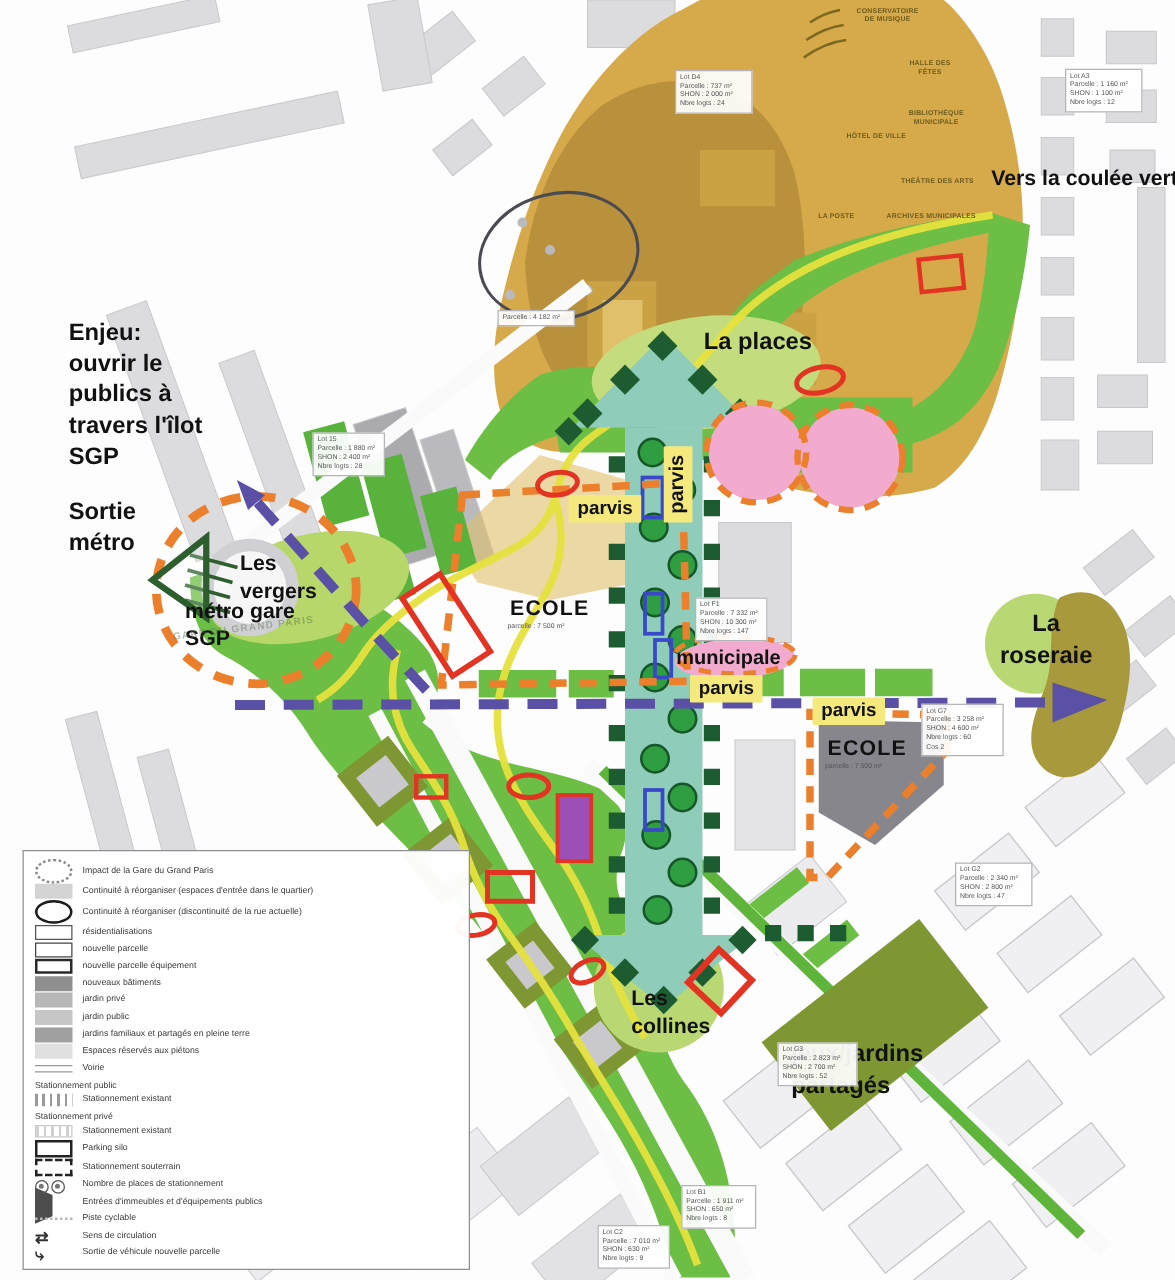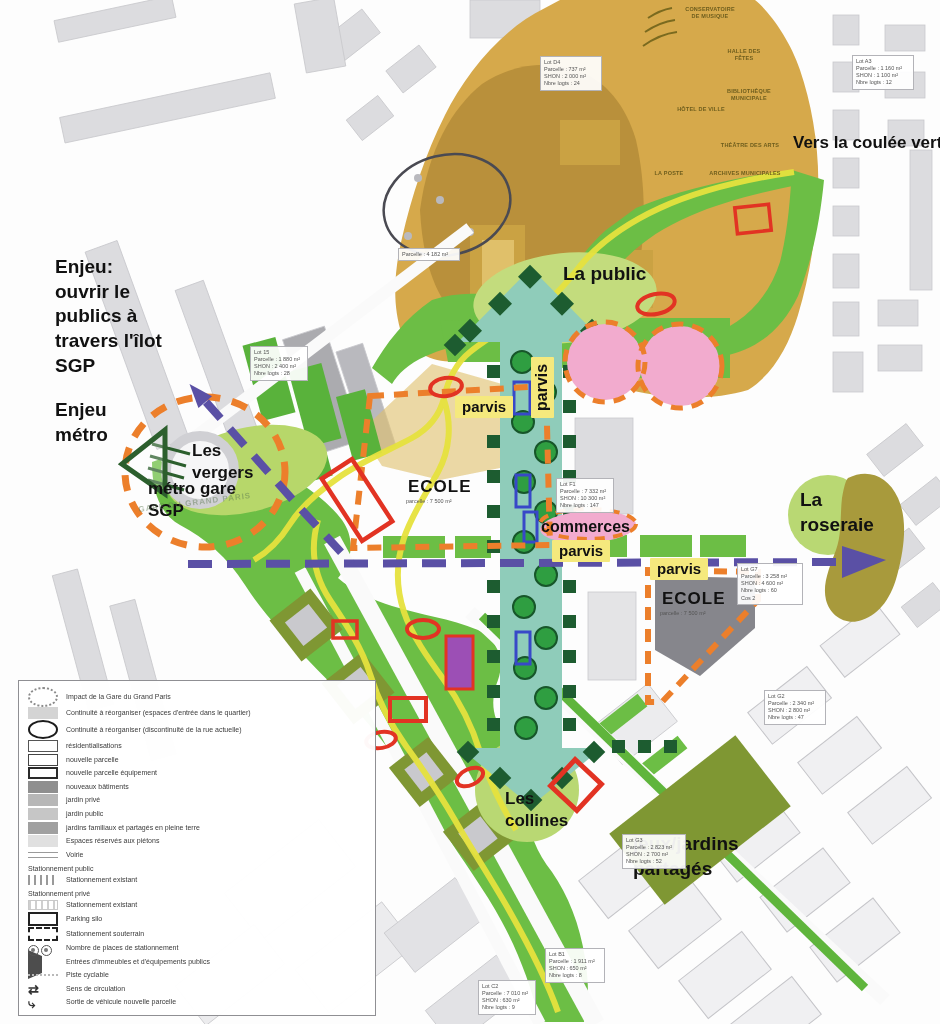--- a/index.html
+++ b/index.html
@@ -312,37 +312,37 @@
     <rect x="446" y="636" width="27" height="53" fill="#9c4fb5" stroke-width="3"></rect>
   </g>
 </svg>
 
 <div class="lbl plain" style="left:793px;top:132px;font-size:17px;white-space:nowrap;">Vers la coulée verte</div>
 <div class="lbl big" style="left:55px;top:255px;">Enjeu:
 ouvrir le
 publics à
 travers l'îlot
 SGP</div>
-<div class="lbl big" style="left:55px;top:398px;">Enjeu
+<div class="lbl big" style="left:55px;top:398px;">Sortie
 métro</div>
 <div class="lbl med" style="left:192px;top:440px;">Les
 vergers</div>
 <div class="lbl med" style="left:148px;top:478px;">métro gare
 SGP</div>
-<div class="lbl big" style="left:563px;top:262px;">La public</div>
+<div class="lbl big" style="left:563px;top:262px;">La places</div>
 <div class="lbl ybg vert" style="left:531px;top:418px;font-size:16px;">parvis</div>
 <div class="lbl ybg" style="left:455px;top:396px;font-size:15px;">parvis</div>
-<div class="lbl" style="left:541px;top:517px;font-size:16px;">commerces</div>
+<div class="lbl" style="left:541px;top:517px;font-size:16px;">municipale</div>
 <div class="lbl ybg" style="left:552px;top:540px;font-size:15px;">parvis</div>
 <div class="lbl ybg" style="left:650px;top:558px;font-size:15px;">parvis</div>
 <div class="lbl med" style="left:408px;top:476px;letter-spacing:1px;">ECOLE</div>
 <div class="sub" style="left:406px;top:498px;">parcelle : 7 500 m²</div>
 <div class="lbl med" style="left:662px;top:588px;letter-spacing:1px;">ECOLE</div>
 <div class="sub" style="left:660px;top:610px;">parcelle : 7 500 m²</div>
-<div class="lbl big" style="left:800px;top:488px;">La
+<div class="lbl big" style="left:800px;top:488px;text-align:center;">La
 roseraie</div>
 <div class="lbl med" style="left:505px;top:788px;">Les
 collines</div>
 <div class="lbl big" style="left:633px;top:832px;">jeux/jardins
 partagés</div>
 <div class="ghost" style="left:138px;top:498px;">GARE DU GRAND PARIS</div>
 
 <div class="fac" style="left:672px;top:6px;width:76px;">Conservatoire
 de musique</div>
 <div class="fac" style="left:716px;top:48px;width:56px;">Halle des

